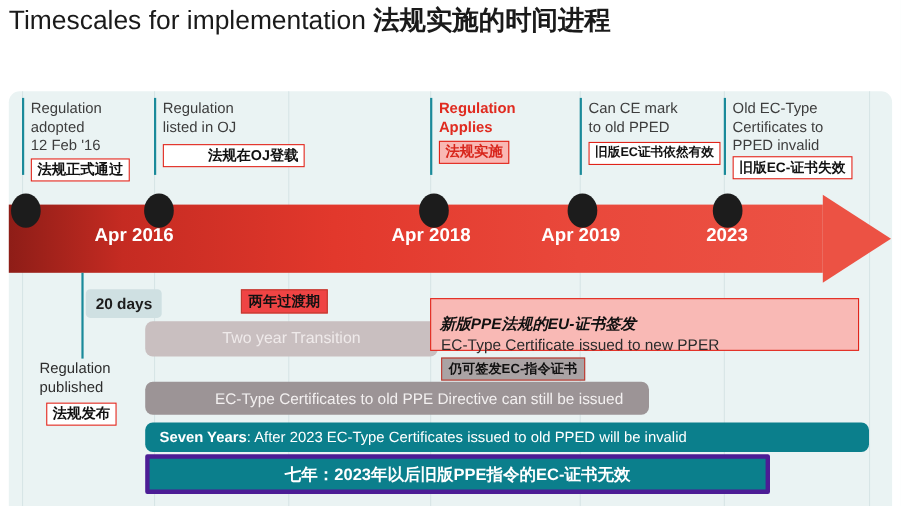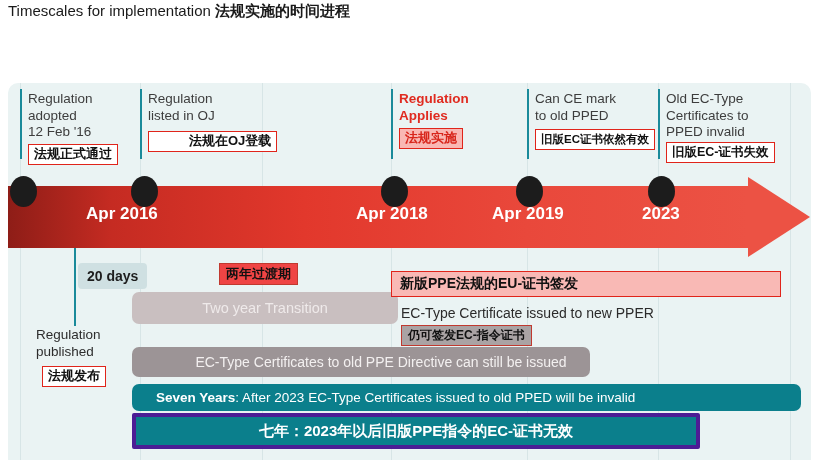--- a/index.html
+++ b/index.html
@@ -4,21 +4,21 @@
 <style>
   html,body{margin:0;padding:0;}
   body{
     width:819px;height:460px;background:#ffffff;
     font-family:"Liberation Sans","DejaVu Sans",sans-serif;
     overflow:hidden;position:relative;
   }
   
   #title{
     position:absolute;left:8px;top:2px;width:800px;height:30px;
-    font-size:15px;color:#1a1a1a;white-space:nowrap;
+    font-size:24px;color:#1a1a1a;white-space:nowrap;
   }
   #title .en{font-weight:400;}
   #title .cn{font-weight:700;}
 
   
   #canvas{
     position:absolute;left:8px;top:36px;width:803px;height:392px;
     background:#eaf3f3;border-radius:10px;margin-top:47px;
   }
 
@@ -85,21 +85,21 @@
   .plainnote{
     position:absolute;font-size:14px;color:#2b2b2b;white-space:nowrap;
   }
   .cnlabel{
     position:absolute;font-size:13px;font-weight:700;color:#111;
     border:1.6px solid #c0392f;background:#aaa3a4;color:#111;
     padding:1px 6px;white-space:nowrap;
   }
   .cnlabel.wide{
     background:#f9b9b5;border-color:#e0241a;color:#111;
-    font-size:14px;padding:3px 8px;
+    font-size:14px;padding:14px 8px;font-style:italic;
   }
   .cnlabel.grey{background:#ef4444;}
   .sevenlabel{font-weight:700;}
 </style>
 </head>
 <body>
 
 <div id="title">
   <span class="en">Timescales for implementation </span><span class="cn">法规实施的时间进程</span>
 </div>
@@ -181,20 +181,20 @@
   <div class="bar greylight" style="left:124px;top:209px;width:266px;height:32px;">Two year Transition</div>
 
   <div class="cnlabel wide" style="left:383px;top:188px;width:372px;">新版PPE法规的EU-证书签发</div>
 
   <div class="plainnote" style="left:393px;top:222px;">EC-Type Certificate issued to new PPER</div>
 
   <div class="cnlabel" style="left:393px;top:242px;font-size:12px;">仍可签发EC-指令证书</div>
 
   <div class="bar greydark" style="left:124px;top:264px;width:418px;height:30px;">EC-Type Certificates to old PPE Directive can still be issued</div>
 
-  <div class="bar teal" style="left:124px;top:301px;width:645px;height:27px;padding-left:24px;">
+  <div class="bar teal" style="left:124px;top:301px;width:645px;height:27px;padding-left:13px;">
     <span class="sevenlabel">Seven Years</span>
       <span>: After 2023 EC-Type Certificates issued to old PPED will be invalid</span>
   </div>
 
   <div class="bar teal bordered" style="left:124px;top:330px;width:560px;height:28px;">七年：2023年以后旧版PPE指令的EC-证书无效</div>
 
 </div>
 
 </body></html>

